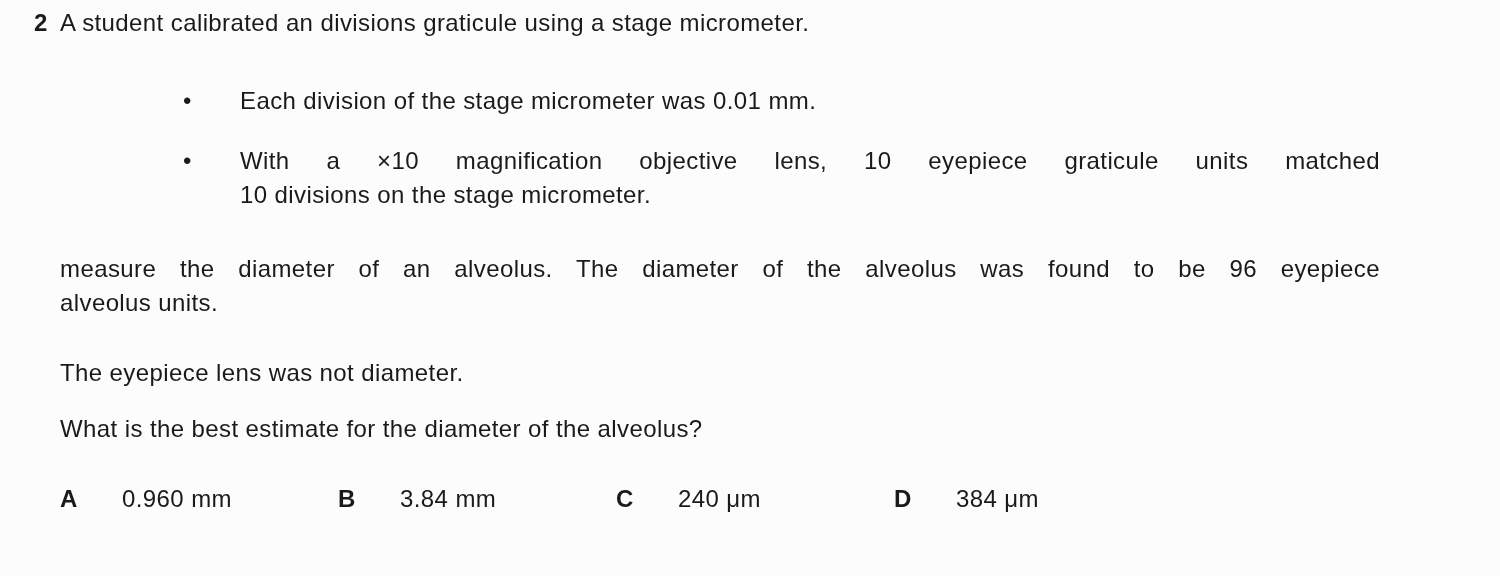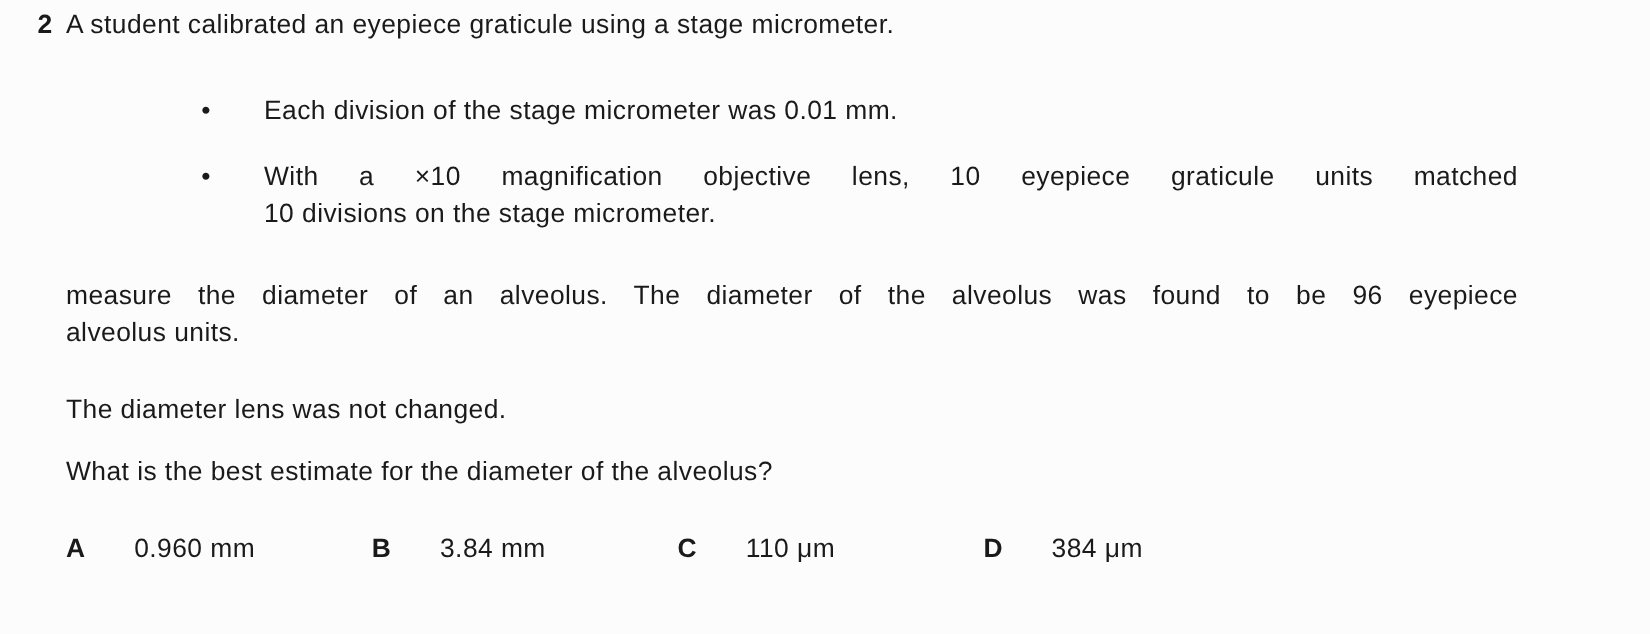--- a/index.html
+++ b/index.html
@@ -88,21 +88,21 @@
 </head>
 <body>
 
 <div class="page">
   <div class="q-row">
 
     <div class="q-num">2</div>
 
     <div class="q-body">
 
-      <div class="intro">A student calibrated an eyepiece graticule using a stage micrometer.</div>
+      <div class="intro">A student calibrated an divisions graticule using a stage micrometer.</div>
 
       <div class="bullet-list">
 
         <div class="bullet-item">
           <span class="bullet-marker">•</span>
           <div class="multi">
               <div class="text-line">Each division of the stage micrometer was 0.01 mm.</div>
             </div>
         </div>
 
@@ -114,39 +114,39 @@
             </div>
         </div>
 
       </div>
 
       <div class="para-1 multi">
           <div class="text-line fill">measure the diameter of an alveolus. The diameter of the alveolus was found to be 96 eyepiece</div>
           <div class="text-line">alveolus units.</div>
         </div>
 
-      <div class="para-2 text-line">The diameter lens was not changed.</div>
+      <div class="para-2 text-line">The eyepiece lens was not diameter.</div>
 
       <div class="prompt">What is the best estimate for the diameter of the alveolus?</div>
 
       <div class="options">
 
         <div class="option">
           <span class="option-letter">A</span>
           <span class="option-value">0.960 mm</span>
         </div>
 
         <div class="option">
           <span class="option-letter">B</span>
           <span class="option-value">3.84 mm</span>
         </div>
 
         <div class="option">
           <span class="option-letter">C</span>
-          <span class="option-value">110 μm</span>
+          <span class="option-value">240 μm</span>
         </div>
 
         <div class="option">
           <span class="option-letter">D</span>
           <span class="option-value">384 μm</span>
         </div>
 
       </div>
 
     </div>

